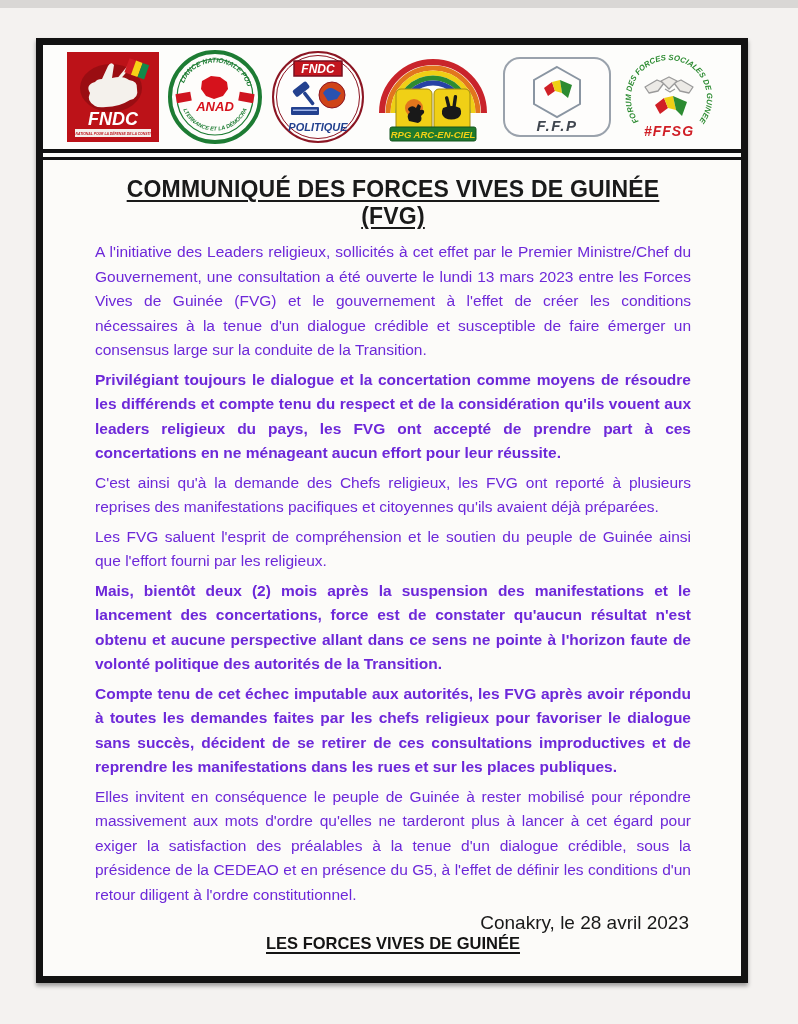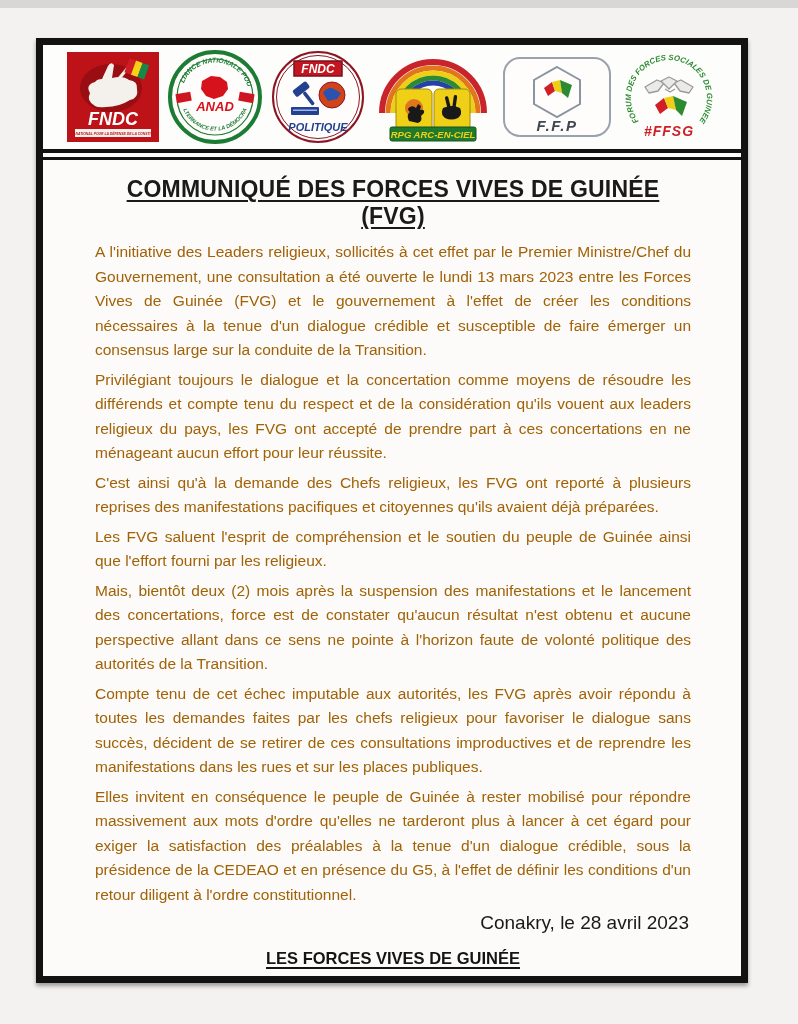--- a/index.html
+++ b/index.html
@@ -43,36 +43,36 @@
     text-decoration:underline;
     text-decoration-thickness:2px;
     text-underline-offset:3px;
   }
 
   .content p {
     font-size:15.5px;
     line-height:24.5px;
     text-align:justify;
     margin:0 0 5px 0;
-    color:#a16207;
-  }
-  .content p.b { font-weight:normal; }
+    color:#6d28d9;
+  }
+  .content p.b { font-weight:bold; }
 
   .dateline {
     text-align:right;
     font-size:19px;
     margin-top:5px;
     padding-right:2px;
     color:#191919;
   }
   .signature {
     text-align:center;
     font-size:16.5px;
     font-weight:bold;
-    margin-top:15px;
+    margin-top:0;
     color:#141414;
   }
   .signature span {
     text-decoration:underline;
     text-decoration-thickness:2px;
     text-underline-offset:3px;
   }
 
   svg text { font-family:"Liberation Sans", sans-serif; }
 </style>

